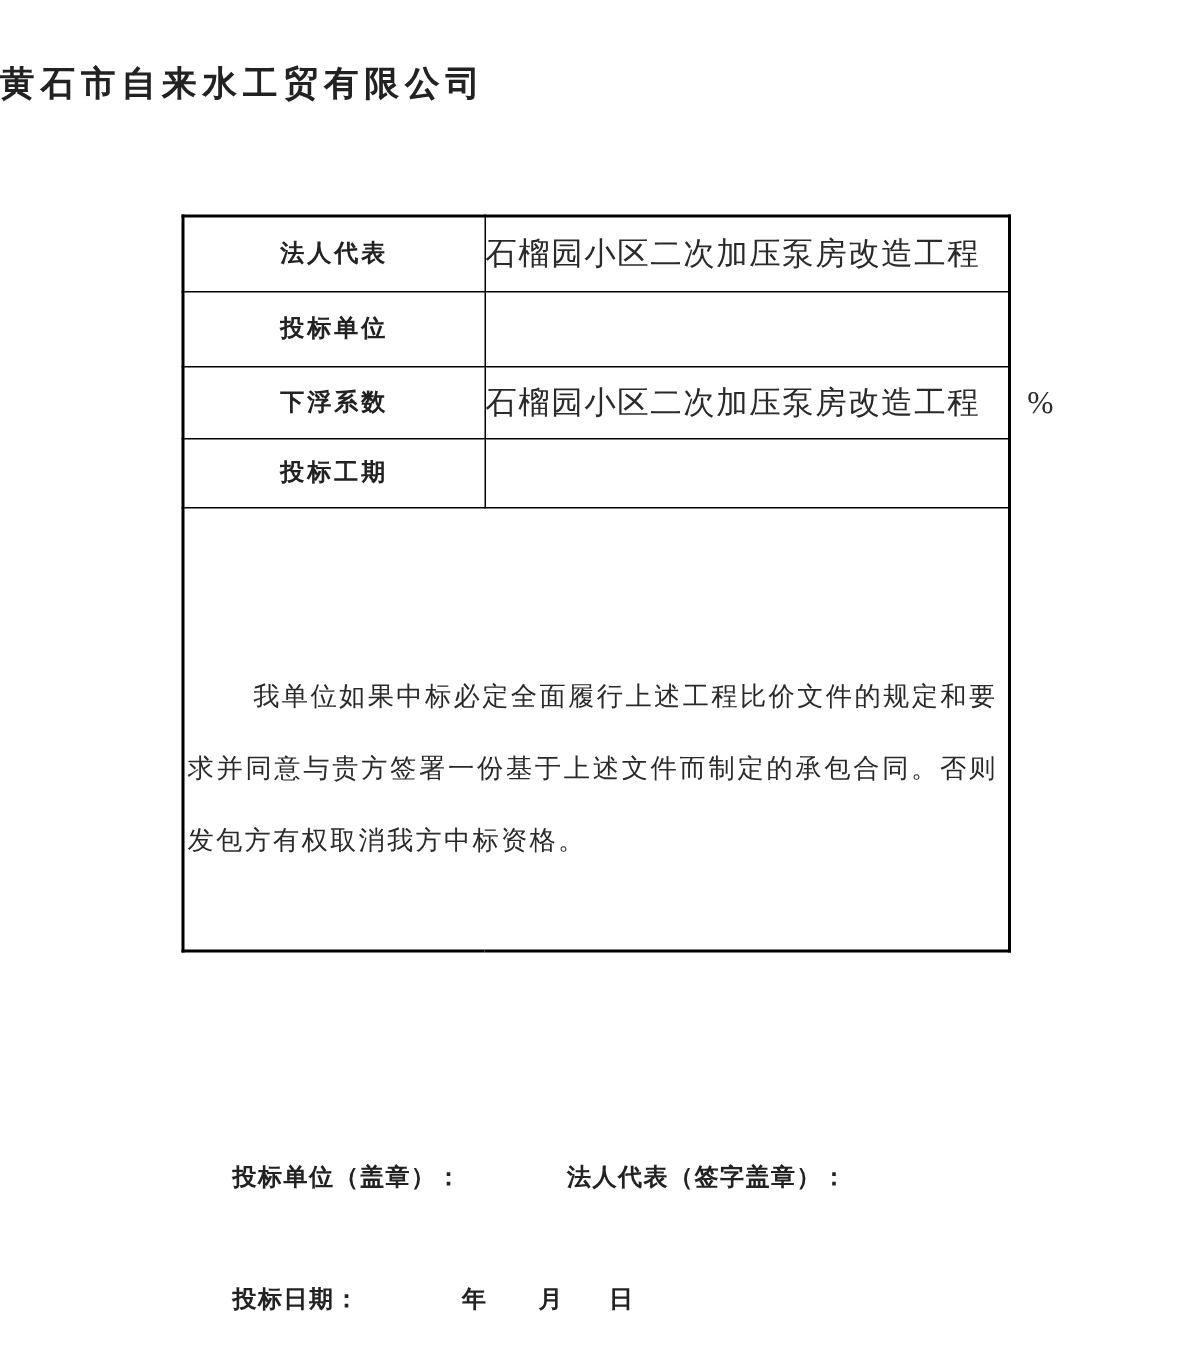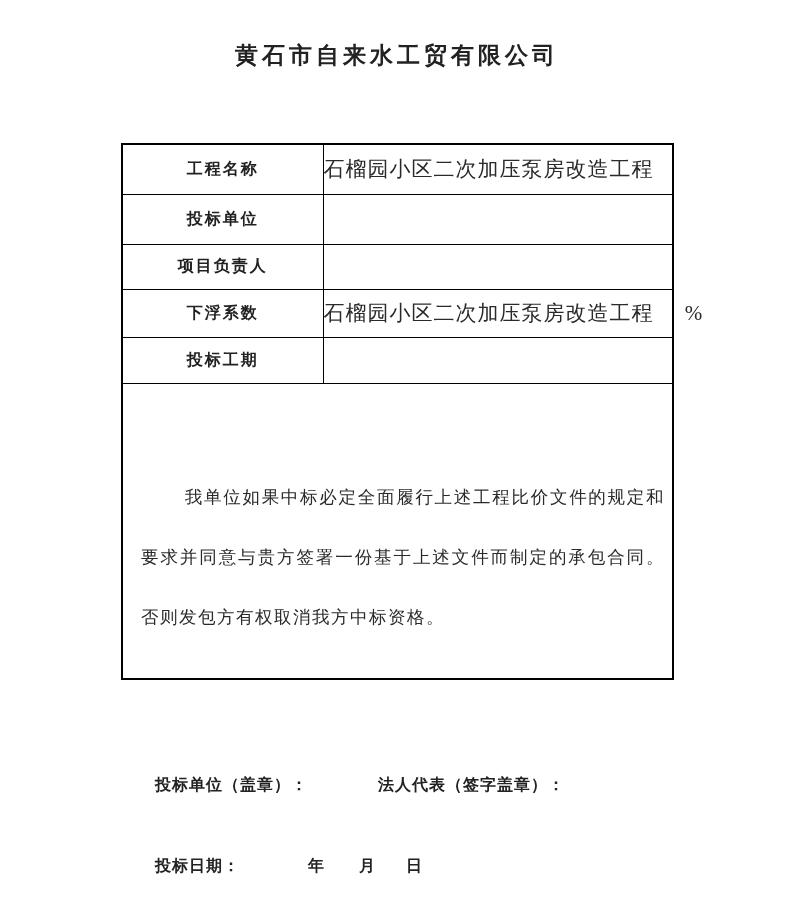--- a/index.html
+++ b/index.html
@@ -9,21 +9,20 @@
     height: 913px;
     background: #ffffff;
     font-family: "Liberation Serif", "DejaVu Serif", serif;
     color: #1f1f1f;
     overflow: hidden;
   }
   .doc-title {
     position: absolute;
     left: 0;
     width: 794px;
-    text-align: center;
     font-weight: bold;
     color: #222222;
   }
   .doc-title.line1 { top: 40px; font-size: 23px; letter-spacing: 4px; }
   .doc-title.line2 { top: 93px; font-size: 23px; letter-spacing: 4px; }
 
   table.form-table {
     position: absolute;
     left: 121px;
     top: 143px;
@@ -61,23 +60,23 @@
     font-size: 21px;
     letter-spacing: 1px;
     white-space: pre;
     color: #2a2a2a;
   }
   .cell-paragraph {
     vertical-align: top;
   }
   .commitment {
     margin: 0;
-    padding: 52px 7px 0 18px;
+    padding: 52px 7px 0 2px;
     font-size: 17.5px;
-    line-height: 60px;
+    line-height: 48px;
     letter-spacing: 1.5px;
     text-align: justify;
     text-indent: 2.5em;
     color: #2a2a2a;
   }
 
   .footer-label {
     position: absolute;
     font-size: 16px;
     font-weight: bold;
@@ -99,29 +98,25 @@
 
   <div class="doc-title line1">黄石市自来水工贸有限公司</div>
 
   <table class="form-table">
     <colgroup>
         <col class="col-label">
         <col class="col-value">
       </colgroup>
     <tbody>
       <tr class="r1">
-        <td class="cell-label">工程名称</td>
+        <td class="cell-label">法人代表</td>
         <td class="cell-value">石榴园小区二次加压泵房改造工程</td>
       </tr>
       <tr class="r2">
         <td class="cell-label">投标单位</td>
-        <td class="cell-value"></td>
-      </tr>
-      <tr class="r3">
-        <td class="cell-label">项目负责人</td>
         <td class="cell-value"></td>
       </tr>
       <tr class="r5">
         <td class="cell-label">下浮系数</td>
         <td class="cell-value">石榴园小区二次加压泵房改造工程     %</td>
       </tr>
       <tr class="r6">
         <td class="cell-label">投标工期</td>
         <td class="cell-value"></td>
       </tr>

